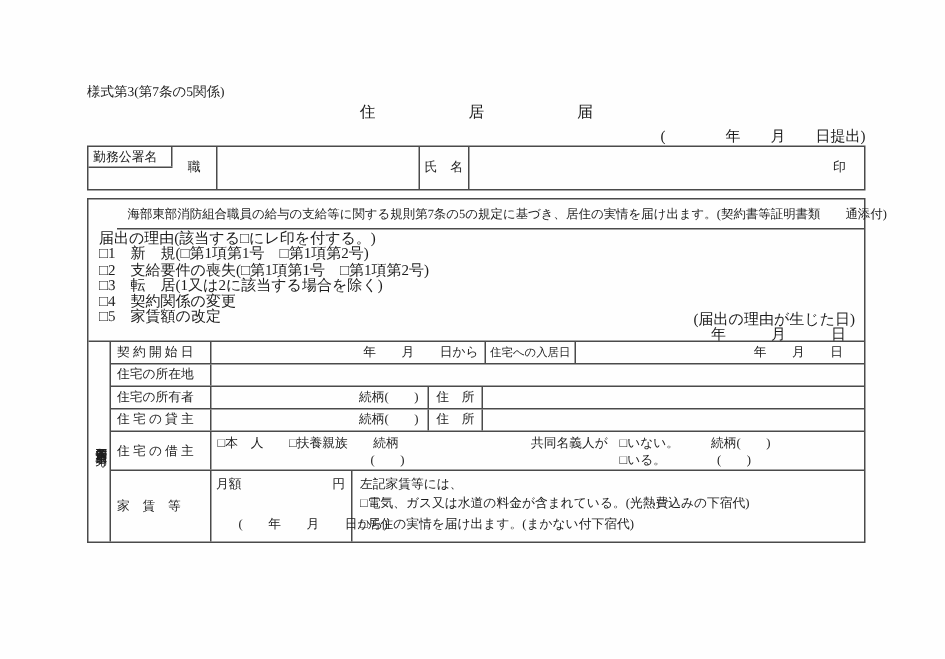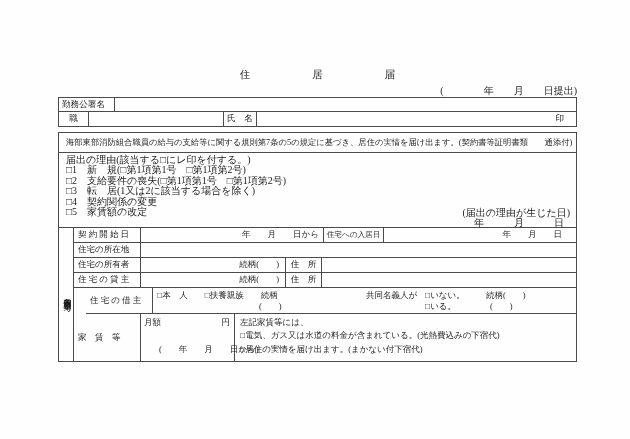--- a/index.html
+++ b/index.html
@@ -20,51 +20,51 @@
   .date-note { position: absolute; right: 53px; top: 84px; font-size: 10px; }
 
   
   .boxA {
     position: absolute; left: 58px; top: 97px; width: 519px; height: 30px;
     border: 1px solid #4a4a4a; display: flex; font-size: 8.6px;
   }
   .boxA .a-left { width: 184px; border-right: 1px solid #4a4a4a; position: relative; }
   .boxA .a-left .lbl  { position: absolute; top: 2px; left: 4px; }
   .boxA .a-left .dono { position: absolute; bottom: 1px; right: 6px; }
-  .boxA .a-right { flex: 1; display: flex; flex-direction: column; }
+  .boxA .a-right { flex: 1; display: flex; flex-direction: row; }
   .rowA1 { height: 14px; border-bottom: 1px solid #4a4a4a; display: flex; }
   .rowA1 .lbl { width: 56px; border-right: 1px solid #4a4a4a; display: flex; align-items: center; padding-left: 3px; }
   .rowA1 .field { flex: 1; }
   .rowA2 { flex: 1; display: flex; }
   .rowA2 .pos { width: 30px; border-right: 1px solid #4a4a4a; display: flex; align-items: center; justify-content: center; }
   .rowA2 .posfield { width: 135px; border-right: 1px solid #4a4a4a; }
   .rowA2 .nm { width: 33px; border-right: 1px solid #4a4a4a; display: flex; align-items: center; padding-left: 3px; }
   .rowA2 .nmfield { flex: 1; display: flex; align-items: center; justify-content: flex-end; padding-right: 12px; }
 
   
   .boxMain { position: absolute; left: 58px; top: 132px; width: 519px; border: 1px solid #4a4a4a; }
 
   .secB {
     height: 20px; border-bottom: 1px solid #4a4a4a;
-    display: flex; align-items: center; padding-left: 7px; font-size: 8.3px;
+    display: flex; align-items: center; padding-left: 7px; font-size: 8.3px; margin-left: 19px;
   }
 
   .secC { position: relative; height: 75px; border-bottom: 1px solid #4a4a4a; font-size: 10px; padding: 2px 0 0 7px; }
   .secC .line { height: 10.4px; line-height: 10.4px; white-space: pre; }
   .secC .occurred { position: absolute; right: 6px; top: 53px; }
   .secC .ymd { position: absolute; right: 12px; top: 63px; white-space: pre; }
 
   .secD { display: flex; height: 133px; font-size: 8.5px; }
   .vcol { width: 15px; border-right: 1px solid #4a4a4a; display: flex; align-items: center; justify-content: center; }
   .vcol span { writing-mode: vertical-rl; text-orientation: upright; font-size: 7.8px; letter-spacing: 0.5px; }
   .dmain { flex: 1; display: flex; flex-direction: column; }
   .drow { display: flex; border-bottom: 1px solid #4a4a4a; }
   .drow.r6 { border-bottom: none; flex: 1; }
   .r1, .r2, .r3, .r4 { height: 15px; }
-  .r5 { height: 26px; margin-left: 12px; }
+  .r5 { height: 26px; }
   .dlabel { width: 67px; border-right: 1px solid #4a4a4a; display: flex; align-items: center; padding-left: 4px; white-space: pre; }
   .c-period { width: 183px; border-right: 1px solid #4a4a4a; display: flex; align-items: center; justify-content: flex-end; padding-right: 4px; white-space: pre; }
   .c-movein-lbl { width: 60px; border-right: 1px solid #4a4a4a; display: flex; align-items: center; justify-content: center; font-size: 7.6px; }
   .c-movein { flex: 1; display: flex; align-items: center; justify-content: flex-end; padding-right: 14px; white-space: pre; }
   .c-wide { flex: 1; }
   .c-rel { width: 145px; border-right: 1px solid #4a4a4a; display: flex; align-items: center; justify-content: flex-end; padding-right: 6px; white-space: pre; }
   .c-addr { width: 36px; border-right: 1px solid #4a4a4a; display: flex; align-items: center; justify-content: center; white-space: pre; }
   .c-borrower { flex: 1; position: relative; }
   .c-borrower span { position: absolute; white-space: pre; }
   .b1 { left: 4px;   top: 2px; }
@@ -83,20 +83,21 @@
   .c-rent-notes div { position: absolute; left: 5px; white-space: pre; }
   .n1 { top: 3px; }
   .n2 { top: 16px; }
   .n3 { top: 30px; }
 </style>
 </head>
 <body>
 
 <div class="sheet">
 
+  <div class="form-id">様式第3(第7条の5関係)</div>
 
   <div class="title-row">
     <span>住</span>
     <span>居</span>
     <span>届</span>
   </div>
 
   <div class="date-note pre">(　　　　年　　月　　日提出)</div>
 
   <div class="boxA">

